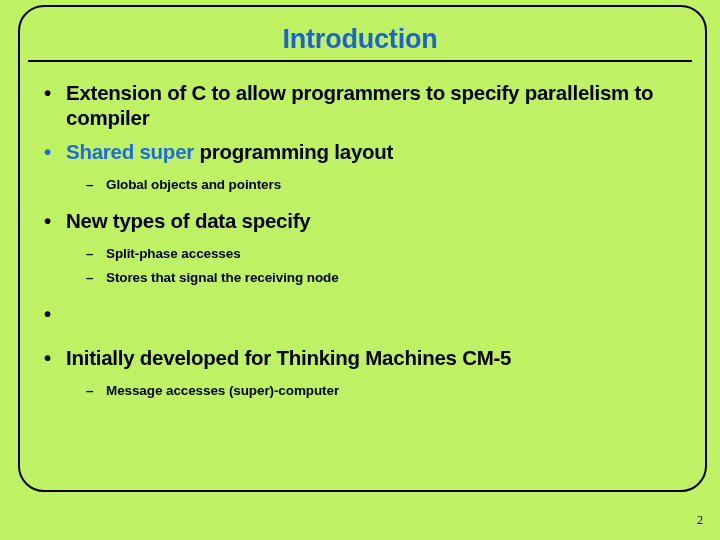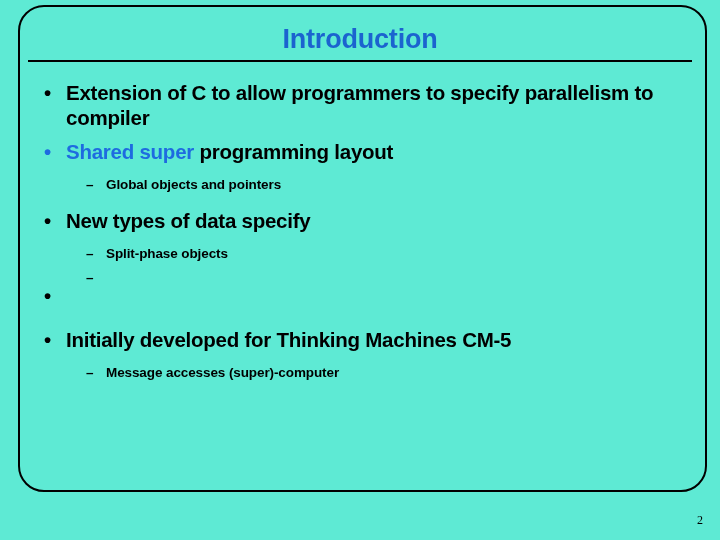--- a/index.html
+++ b/index.html
@@ -13,21 +13,21 @@
     height: 540px;
     overflow: hidden;
     font-family: "Liberation Sans", "DejaVu Sans", sans-serif;
     -webkit-font-smoothing: none;
   }
 
   .slide {
     position: relative;
     width: 720px;
     height: 540px;
-    background: #5eead4;
+    background: #bef264;
   }
 
   
   .slide-frame {
     position: absolute;
     left: 18px;
     top: 5px;
     width: 689px;
     height: 487px;
     box-sizing: border-box;
@@ -172,27 +172,28 @@
 
     <div class="lvl1 blk">
       <span class="dot">•</span>
       <span class="txt">New types of data specify</span>
     </div>
 
     <div class="sp-12"></div>
 
     <div class="lvl2 blk">
       <span class="dash">–</span>
-      <span class="txt">Split-phase objects</span>
+      <span class="txt">Split-phase accesses</span>
     </div>
 
     <div class="sp-6"></div>
 
     <div class="lvl2 blk">
       <span class="dash">–</span>
+      <span class="txt">Stores that signal the receiving node</span>
     </div>
 
     <div class="sp-14"></div>
 
     <div class="lvl1 blk">
       <span class="dot">•</span>
     </div>
 
     <div class="sp-44"></div>
 

